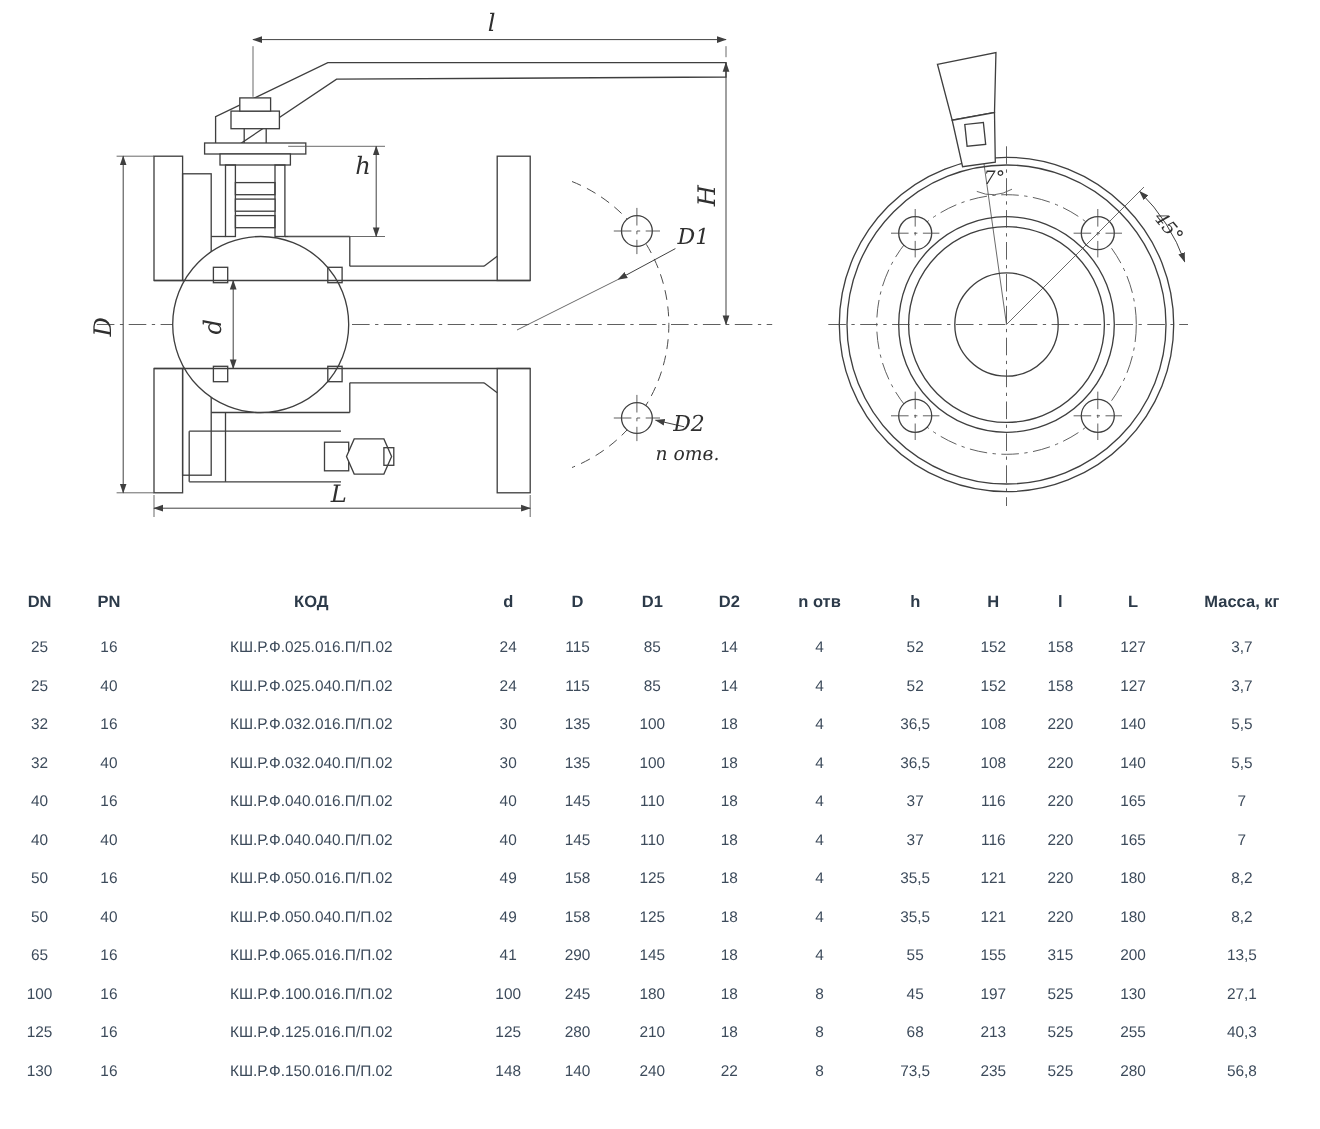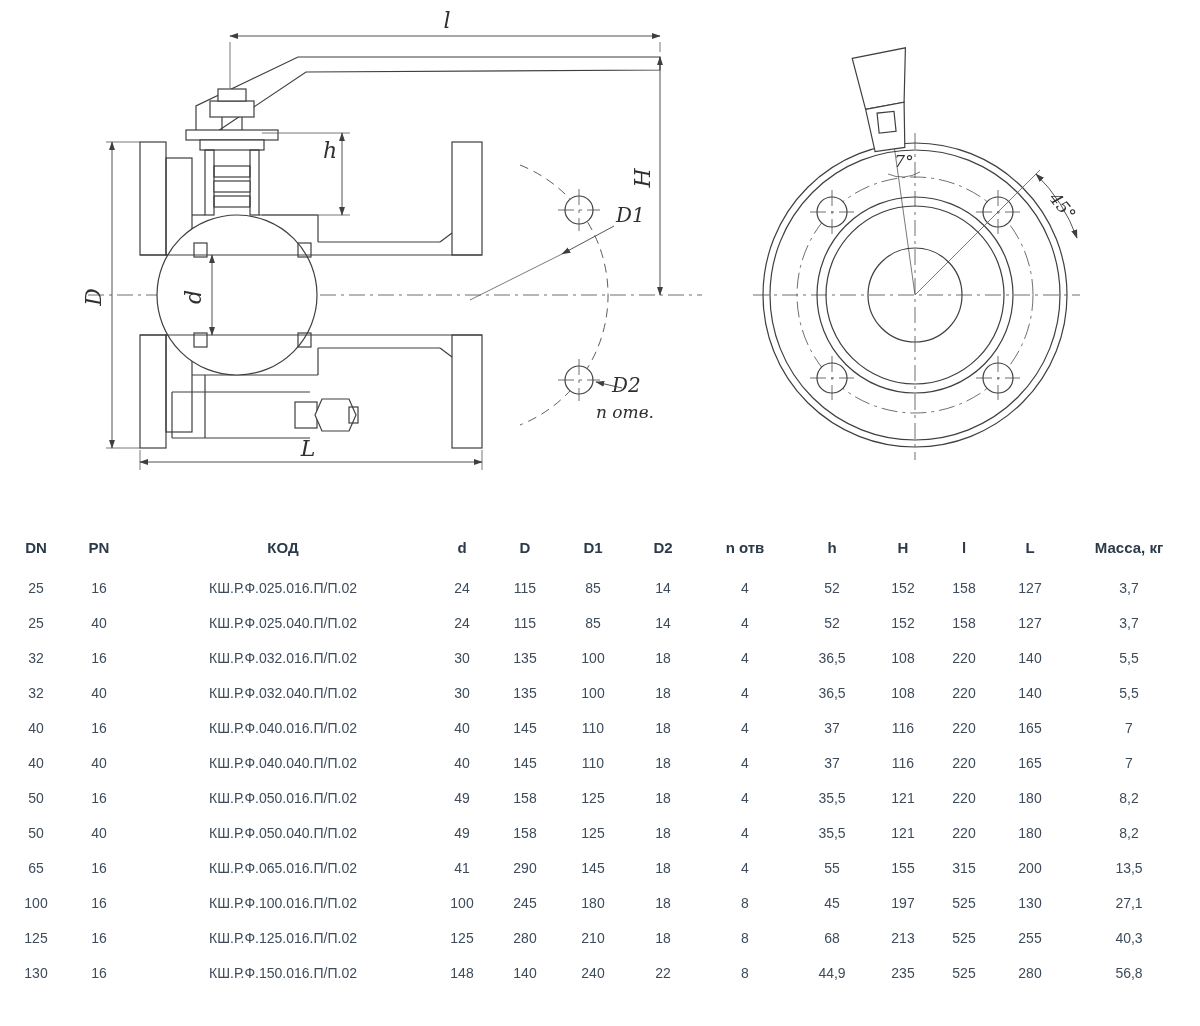--- a/index.html
+++ b/index.html
@@ -392,21 +392,21 @@
         </tr>
         <tr>
           <td class="col0">130</td>
           <td class="col1">16</td>
           <td class="col2">КШ.Р.Ф.150.016.П/П.02</td>
           <td class="col3">148</td>
           <td class="col4">140</td>
           <td class="col5">240</td>
           <td class="col6">22</td>
           <td class="col7">8</td>
-          <td class="col8">44,9</td>
+          <td class="col8">73,5</td>
           <td class="col9">235</td>
           <td class="col10">525</td>
           <td class="col11">280</td>
           <td class="col12">56,8</td>
         </tr>
       </tbody>
   </table>
 
 </div>
 

